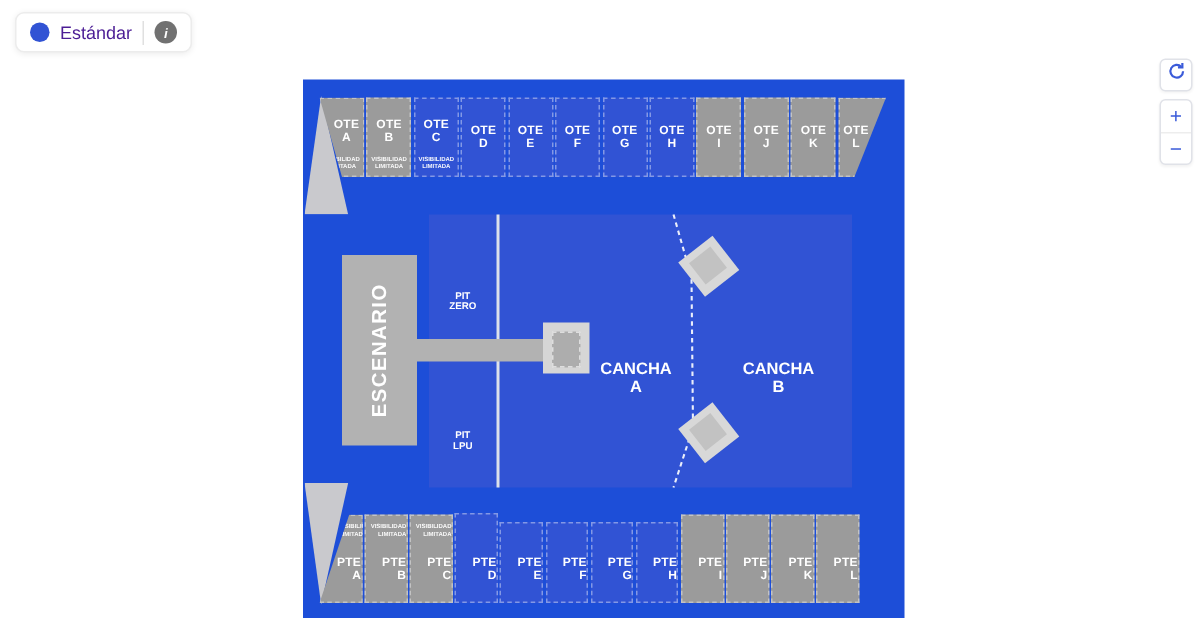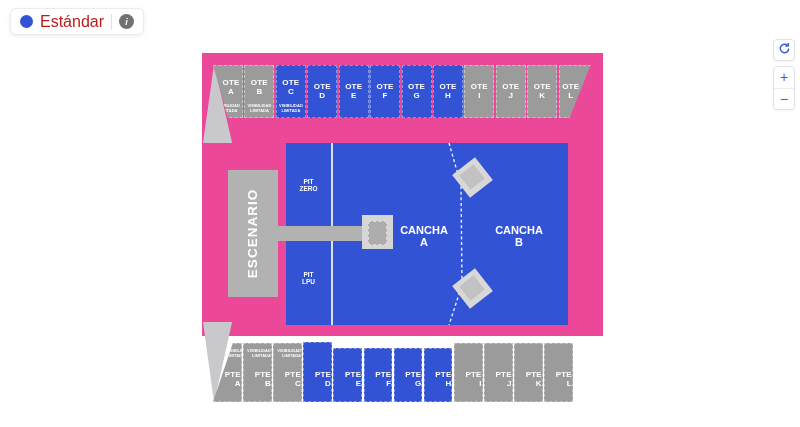--- a/index.html
+++ b/index.html
@@ -5,39 +5,39 @@
   * { margin:0; padding:0; box-sizing:border-box; }
   html,body { width:800px; height:427px; background:#ffffff; overflow:hidden;
               font-family:"Liberation Sans","DejaVu Sans",sans-serif; }
 
   
   .legend-chip { position:absolute; left:10px; top:8px; height:27px;
     background:#fff; border:1px solid #ececec; border-radius:6px;
     box-shadow:0 1px 4px rgba(0,0,0,.08);
     display:flex; align-items:center; gap:7px; padding:0 9px; }
   .legend-dot { width:13px; height:13px; border-radius:50%; background:#3153d4; }
-  .legend-label { font-size:16px; color:#b91c1c; }
+  .legend-label { font-size:12px; color:#4c1d95; }
   .legend-divider { width:1px; height:16px; background:#e0e0e0; }
   .info-btn { width:15px; height:15px; border-radius:50%; background:#717171;
     color:#fff; font-size:9px; font-weight:bold; display:flex;
     align-items:center; justify-content:center; font-style:italic; }
 
   
   .ctrl { position:absolute; left:773px; width:22px; background:#fff;
     border:1px solid #e0e2e8; border-radius:4px;
     box-shadow:0 1px 2px rgba(0,0,0,.05); color:#3b5bd9; }
   .ctrl-reset { top:39px; height:22px; display:flex; align-items:center; justify-content:center; }
   .ctrl-zoom { top:66px; height:44px; display:flex; flex-direction:column; }
   .ctrl-zoom button { flex:1; background:none; border:none; color:#3b5bd9;
     font-size:14px; line-height:1; cursor:pointer; font-family:inherit; padding:0; }
   .ctrl-zoom .zdiv { height:1px; background:#ededed; }
 
   
-  #venue-map { position:absolute; left:202px; top:53px; width:401px; height:283px;
-    background:#ec4899; }
+  #venue-map { position:absolute; left:202px; top:53px; width:401px; height:359px;
+    background:#1d4ed8; }
 
   .wedge { position:absolute; background:#c9c9cd; }
   .wedge-top { left:1px; top:11px; width:30px; height:79px;
     clip-path:polygon(37% 0, 97% 100%, 0 100%); }
   .wedge-bottom { left:1px; top:269px; width:30px; height:81px;
     clip-path:polygon(0 0, 97% 0, 37% 100%); }
 
   
   .sec { position:absolute; color:#fff; text-align:center;
     border:1px dashed rgba(255,255,255,.4); }
@@ -76,21 +76,21 @@
     background:#b2b2b2; display:flex; align-items:center; justify-content:center; }
   .stage span { transform:rotate(-90deg); white-space:nowrap; color:#fff;
     font-weight:bold; font-size:13.5px; letter-spacing:1px; }
   .catwalk { position:absolute; left:76px; top:173px; width:90px; height:15px;
     background:#b2b2b2; }
   .platform-outer { position:absolute; left:160px; top:162px; width:31px; height:34px;
     background:#d6d6d6; }
   .platform-inner { position:absolute; left:166px; top:168px; width:19px; height:24px;
     background:#adadad; border:1px dashed rgba(255,255,255,.6); }
   .field-label { position:absolute; color:#fff; font-weight:bold; text-align:center;
-    white-space:pre-line; }
+    white-space:pre-line;margin-top:16px; }
   .pit-label { font-size:6.5px; line-height:7px; width:45px; left:84px; }
   .pit-zero-label { top:125px; }
   .pit-lpu-label { top:218px; }
   .cancha-label { font-size:11px; line-height:12px; width:58px; }
   .cancha-a-label { left:193px; top:171px; }
   .cancha-b-label { left:288px; top:171px; }
   .diamond { position:absolute; transform:rotate(52deg); }
   .d-outer { width:29px; height:29px; background:#d8d8d8; }
   .d-inner { width:18px; height:18px; background:#c2c2c2; }
   .svg-layer { position:absolute; left:0; top:0; pointer-events:none; }

